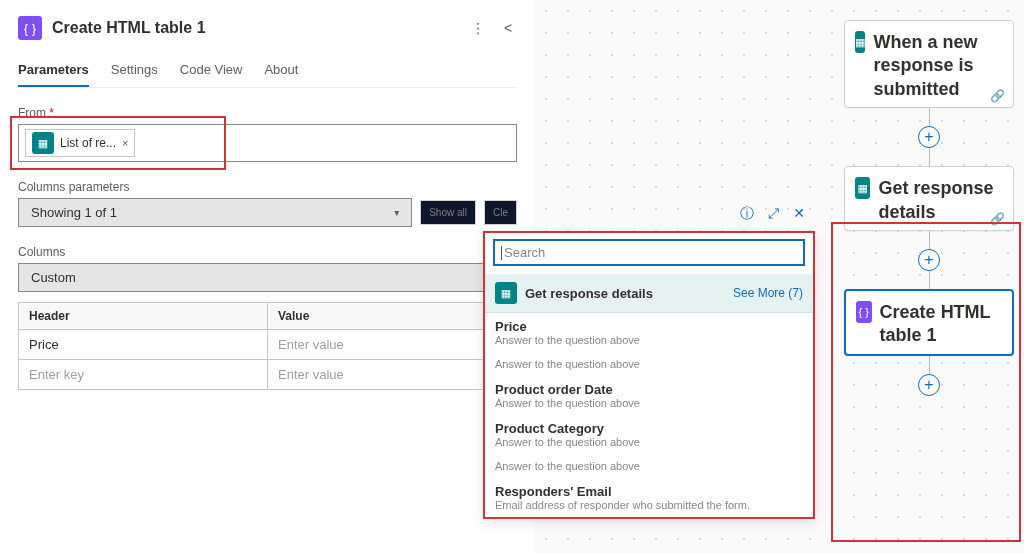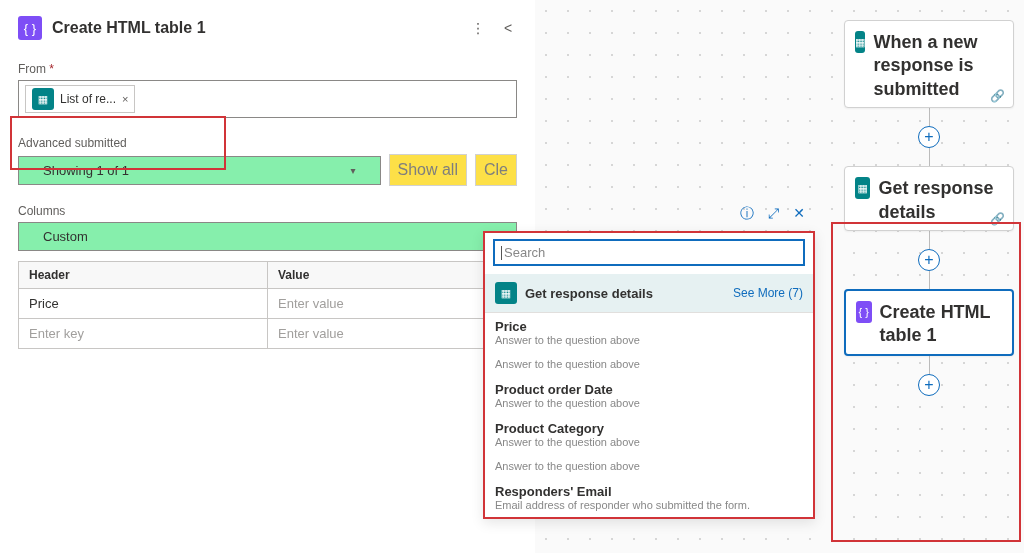--- a/index.html
+++ b/index.html
@@ -16,22 +16,22 @@
   .tab { padding-bottom: 8px; color: #605e5c; cursor: pointer; border-bottom: 2px solid transparent; }
   .tab.active { color: #323130; font-weight: 600; border-bottom-color: #0f6cbd; }
   .field-block { margin-bottom: 18px; }
   .field-label { font-size: 12px; color: #605e5c; margin-bottom: 4px; display: block; }
   .req { color: #a4262c; }
   .field-input { border: 1px solid #8a8886; padding: 4px 6px; min-height: 30px; display: flex; align-items: center; gap: 6px; background: #fff; }
   .token { display: inline-flex; align-items: center; gap: 6px; background: #fff; border: 1px solid #c8c6c4; padding: 2px 6px; font-size: 12px; }
   .token-x { color: #605e5c; cursor: pointer; font-size: 11px; }
   .highlight-from { position: absolute; left: 10px; top: 116px; width: 216px; height: 54px; border: 2px solid #d13438; pointer-events: none; }
   .adv-row { display: flex; gap: 8px; align-items: center; }
-  .select { border: 1px solid #8a8886; padding: 6px 24px; flex: 1; display: flex; justify-content: space-between; align-items: center; background: #86efac; cursor: pointer; }
-  .btn-sm { border: 1px solid #d1d1d1; background: #fde047; padding: 6px 8px; font-size: 16px; color: #7e7e7e; cursor: pointer; }
+  .select { border: 1px solid #8a8886; padding: 6px 12px; flex: 1; display: flex; justify-content: space-between; align-items: center; background: #e5e5e5; cursor: pointer; }
+  .btn-sm { border: 1px solid #d1d1d1; background: #0f172a; padding: 6px 8px; font-size: 10px; color: #7e7e7e; cursor: pointer; }
   .chev { color: #605e5c; font-size: 10px; }
   .cols-table { margin-top: 10px; }
   .cols-head { display: flex; border: 1px solid #c8c6c4; background: #f8f8f8; font-weight: 600; }
   .cols-head > div { flex: 1; padding: 6px 10px; font-size: 12px; }
   .cols-head > div:first-child { border-right: 1px solid #c8c6c4; }
   .cols-row { display: flex; border: 1px solid #c8c6c4; border-top: none; position: relative; }
   .cols-row > .cell { flex: 1; padding: 7px 10px; font-size: 13px; color: #323130; }
   .cols-row > .cell.placeholder { color: #a19f9d; }
   .cols-row > .cell:first-child { border-right: 1px solid #c8c6c4; }
   .row-x { position: absolute; right: -4px; top: 6px; color: #605e5c; font-size: 13px; cursor: pointer; }
@@ -65,35 +65,41 @@
 <div class="panel">
   <div class="panel-header">
     <div class="action-icon">{ }</div>
     <div class="panel-title">Create HTML table 1</div>
     <div class="panel-actions">
       <span class="icon-btn">⋮</span>
       <span class="icon-btn">&lt;</span>
     </div>
   </div>
 
+  <div class="tabs">
+    <div class="tab active">Parameters</div>
+    <div class="tab">Settings</div>
+    <div class="tab">Code View</div>
+    <div class="tab">About</div>
+  </div>
 
   <div class="field-block">
     <span class="field-label"><span>From</span> <span class="req">*</span></span>
     <div class="field-input">
       <span class="token">
         <span class="action-icon sm teal">▦</span>
         <span>List of re...</span>
         <span class="token-x">×</span>
       </span>
     </div>
   </div>
   <div class="highlight-from"></div>
 
   <div class="field-block">
-    <span class="field-label">Advanced submitted</span>
+    <span class="field-label">Columns parameters</span>
     <div class="adv-row">
       <div class="select">
         <span>Showing 1 of 1</span>
         <span class="chev">▾</span>
       </div>
       <button class="btn-sm">Show all</button>
       <button class="btn-sm">Cle</button>
     </div>
   </div>
 

